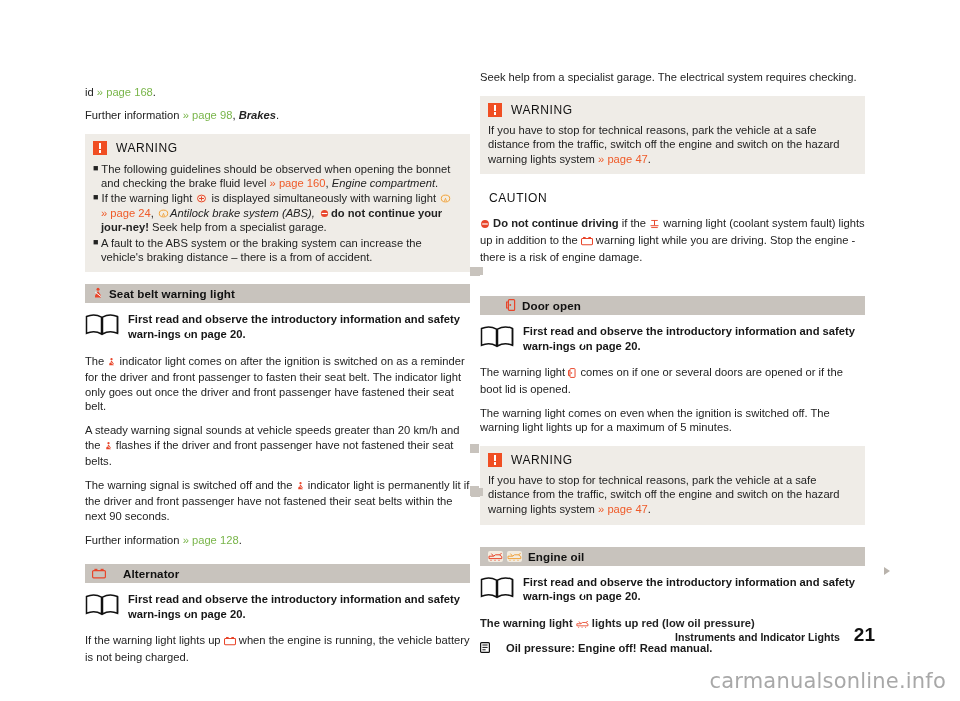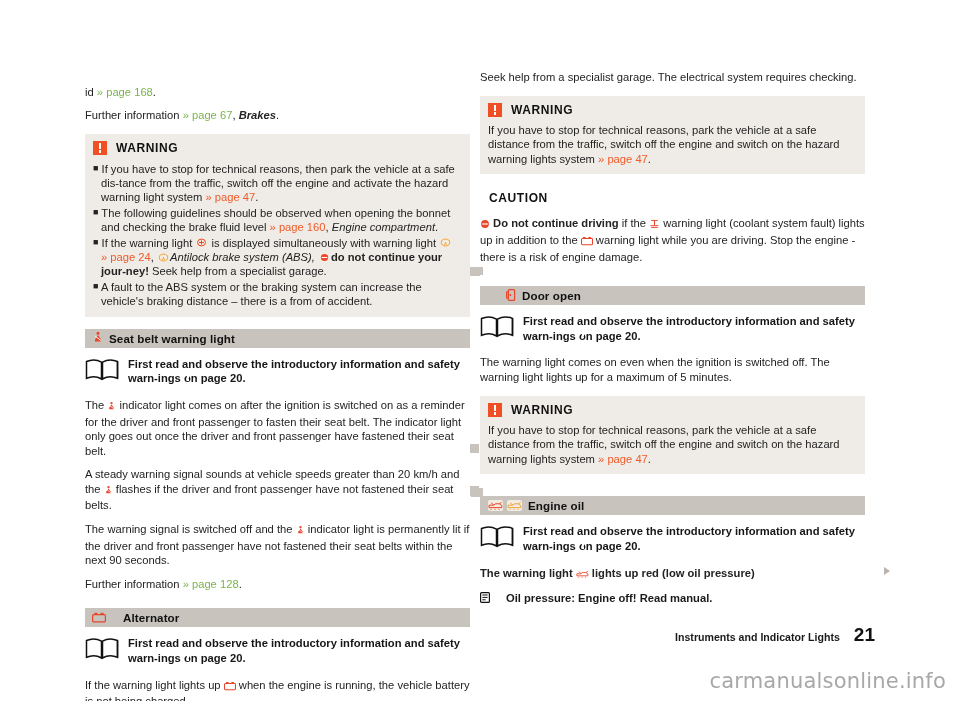--- a/index.html
+++ b/index.html
@@ -67,21 +67,21 @@
     margin: 10px 0 10px 0;
     box-sizing: border-box;
   }
   .notebox .nb-head {
     display: flex;
     align-items: center;
     margin-bottom: 6px;
   }
   .nb-label {
     font-size: 12px;
-    font-weight: bold;
+    font-weight: normal;
     letter-spacing: .6px;
     margin-left: 9px;
     color: #111;
   }
   .notebox p {
     margin: 0;
     font-size: 11.2px;
     line-height: 14.6px;
     color: #232323;
   }
@@ -223,32 +223,28 @@
 <div class="page">
 
   <div class="col col-left">
 
     <p class="para">
       <br>
       <span>id </span><span class="ref">» page 168</span><span>.</span>
     </p>
 
     <p class="para">
-      <span>Further information </span><span class="ref">» page 67</span><span>, </span><span class="ital bold">Brakes</span><span>.</span>
+      <span>Further information </span><span class="ref">» page 98</span><span>, </span><span class="ital bold">Brakes</span><span>.</span>
     </p>
 
     <div class="notebox" style="margin-top:11px;">
       <div class="nb-head">
         <span class="ic-bang"></span>
         <span class="nb-label">WARNING</span>
       </div>
-      <p class="bullet-line">
-        <span class="bp">■</span>
-        <span>If you have to stop for technical reasons, then park the vehicle at a safe dis-tance from the traffic, switch off the engine and activate the hazard warning light system </span><span class="ref-orange">» page 47</span><span>.</span>
-      </p>
       <p class="bullet-line">
         <span class="bp">■</span>
         <span>The following guidelines should be observed when opening the bonnet and checking the brake fluid level </span><span class="ref-orange">» page 160</span><span>, </span><span class="ital">Engine compartment</span><span>.</span>
       </p>
       <p class="bullet-line">
         <span class="bp">■</span>
         <span>If the warning light </span><span class="chip"><svg width="11" height="9" viewBox="0 0 11 9">
               <ellipse cx="5.5" cy="4.5" rx="4" ry="3.4" fill="none" stroke="#e8452a" stroke-width="1"></ellipse>
               <path d="M3 4.5 H8" stroke="#e8452a" stroke-width="1"></path>
               <path d="M5.5 2.4 V6.6" stroke="#e8452a" stroke-width="1"></path>
@@ -387,21 +383,21 @@
             <path d="M6 1.4 V7" stroke="#e8452a" stroke-width="1.1"></path>
             <path d="M2.4 9.4 H9.6" stroke="#e8452a" stroke-width="1"></path>
             <path d="M2.4 1.6 H9.6" stroke="#e8452a" stroke-width="1"></path>
           </svg></span><span> warning light (coolant system fault) lights up in addition to the </span><span class="ic"><svg width="12" height="10" viewBox="0 0 14 11">
             <rect x="0.6" y="2.6" width="12.8" height="7.2" rx="1" fill="none" stroke="#e8452a" stroke-width="1.2"></rect>
             <rect x="2.4" y="0.8" width="3" height="1.8" fill="#e8452a"></rect>
             <rect x="8.6" y="0.8" width="3" height="1.8" fill="#e8452a"></rect>
           </svg></span><span> warning light while you are driving. Stop the engine - there is a risk of engine damage.</span>
     </p>
 
-    <div class="sec-head" style="margin-top:22px;padding-left:26px;">
+    <div class="sec-head" style="margin-top:32px;padding-left:26px;">
       <span class="ic">
         <svg width="11" height="12" viewBox="0 0 11 12">
           <rect x="2.4" y="0.6" width="6.2" height="10.8" rx="1" fill="none" stroke="#e8452a" stroke-width="1.2"></rect>
           <path d="M2.4 3 H0.6 V9 H2.4" fill="none" stroke="#e8452a" stroke-width="1.2"></path>
           <circle cx="4.3" cy="6" r="0.9" fill="#e8452a"></circle>
         </svg>
       </span>
       <span class="sec-title">Door open</span>
     </div>
 
@@ -411,20 +407,27 @@
           <path d="M1.5 3.5 C6 1.5 12 1.5 16.5 4.2 L16.5 21 C12 18.3 6 18.3 1.5 20.3 Z" fill="none" stroke="#111" stroke-width="1.5"></path>
           <path d="M32.5 3.5 C28 1.5 22 1.5 17.5 4.2 L17.5 21 C22 18.3 28 18.3 32.5 20.3 Z" fill="none" stroke="#111" stroke-width="1.5"></path>
           <path d="M32.5 3.5 L32.5 20.3" stroke="#111" stroke-width="1.5"></path>
         </svg>
       </span>
       <span class="rf-text">
         <span>First read and observe the introductory information and safety warn-ings </span><span class="ic-bang small"></span><span> on page 20.</span>
       </span>
     </div>
 
+    <p class="para">
+      <span>The warning light </span><span class="ic"><svg width="9" height="10" viewBox="0 0 11 12">
+            <rect x="2.4" y="0.6" width="6.2" height="10.8" rx="1" fill="none" stroke="#e8452a" stroke-width="1.2"></rect>
+            <path d="M2.4 3 H0.6 V9 H2.4" fill="none" stroke="#e8452a" stroke-width="1.2"></path>
+            <circle cx="4.3" cy="6" r="0.9" fill="#e8452a"></circle>
+          </svg></span><span> comes on if one or several doors are opened or if the boot lid is opened.</span>
+    </p>
 
     <p class="para">
       <span>The warning light comes on even when the ignition is switched off. The warning light lights up for a maximum of 5 minutes.</span>
     </p>
 
     <div class="notebox" style="margin-top:11px;">
       <div class="nb-head">
         <span class="ic-bang"></span>
         <span class="nb-label">WARNING</span>
       </div>

